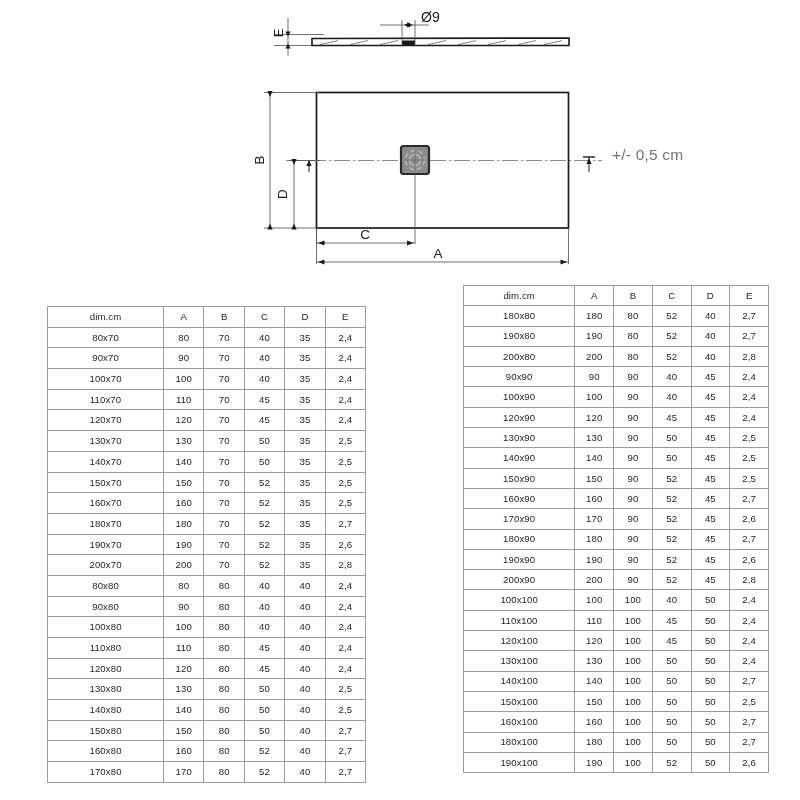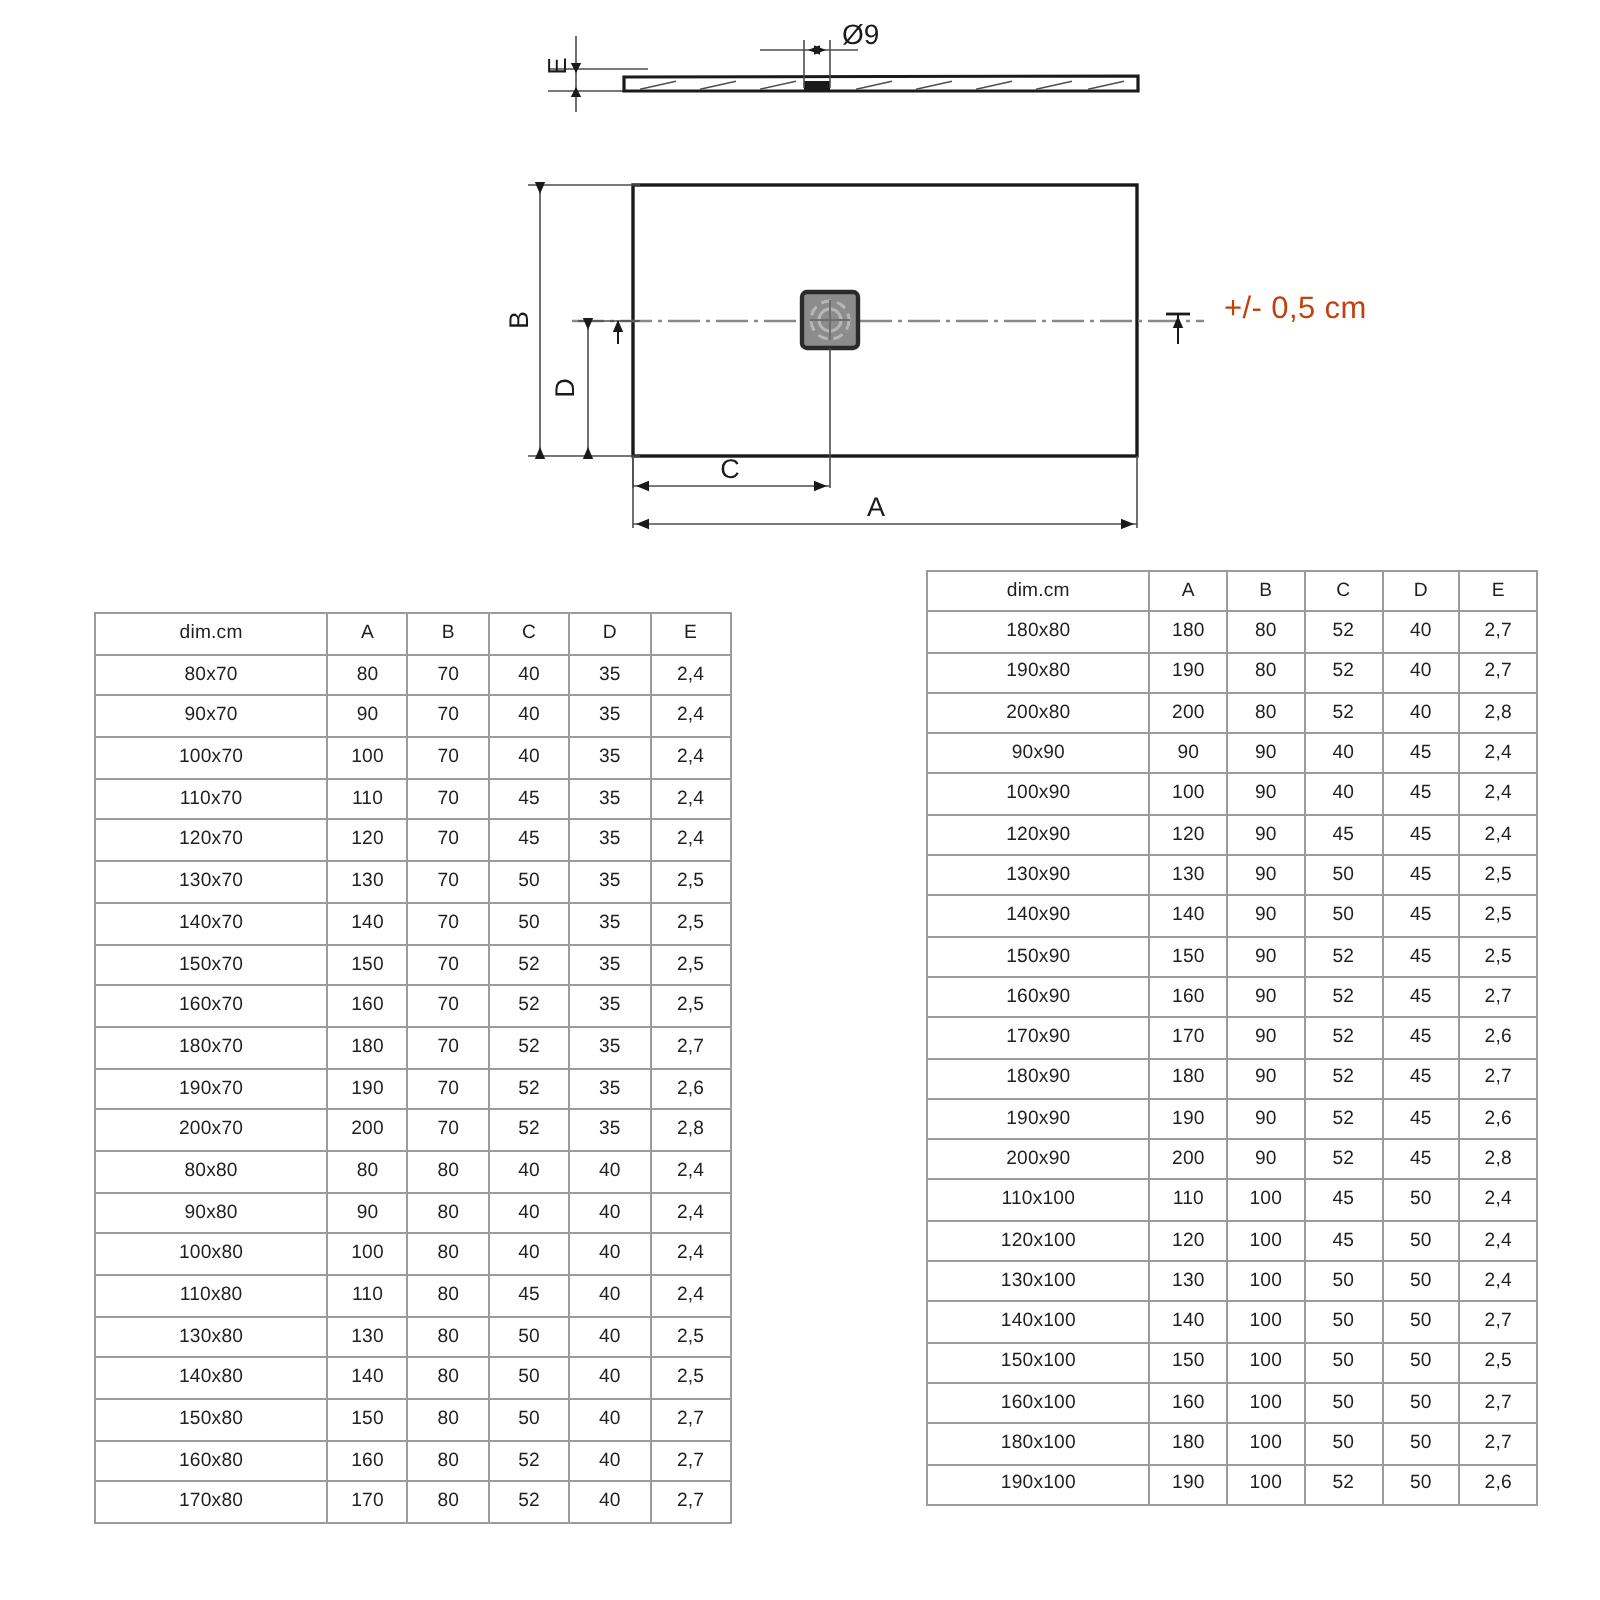--- a/index.html
+++ b/index.html
@@ -23,21 +23,21 @@
     width: 800px; height: 290px; padding-left: 24px;
   }
   #drawing svg { display: block; }
 
   .tol-note {
     position: absolute;
     left: 612px;
     top: 146px;
     font-size: 15.5px;
     letter-spacing: .2px;
-    color: #c2410c;
+    color: #737373;
     white-space: nowrap;
   }
 
   
   .tbl-wrap { position: absolute; }
   #table-left  { left: 47px;  top: 306px; width: 319px; }
   #table-right { left: 463px; top: 285px; width: 306px; }
 
   table.spec {
     border-collapse: collapse;
@@ -299,20 +299,28 @@
         </tr>
         <tr>
           <td>110x80</td>
           <td>110</td>
           <td>80</td>
           <td>45</td>
           <td>40</td>
           <td>2,4</td>
         </tr>
         <tr>
+          <td>120x80</td>
+          <td>120</td>
+          <td>80</td>
+          <td>45</td>
+          <td>40</td>
+          <td>2,4</td>
+        </tr>
+        <tr>
           <td>130x80</td>
           <td>130</td>
           <td>80</td>
           <td>50</td>
           <td>40</td>
           <td>2,5</td>
         </tr>
         <tr>
           <td>140x80</td>
           <td>140</td>
@@ -476,20 +484,28 @@
         </tr>
         <tr>
           <td>200x90</td>
           <td>200</td>
           <td>90</td>
           <td>52</td>
           <td>45</td>
           <td>2,8</td>
         </tr>
         <tr>
+          <td>100x100</td>
+          <td>100</td>
+          <td>100</td>
+          <td>40</td>
+          <td>50</td>
+          <td>2,4</td>
+        </tr>
+        <tr>
           <td>110x100</td>
           <td>110</td>
           <td>100</td>
           <td>45</td>
           <td>50</td>
           <td>2,4</td>
         </tr>
         <tr>
           <td>120x100</td>
           <td>120</td>

